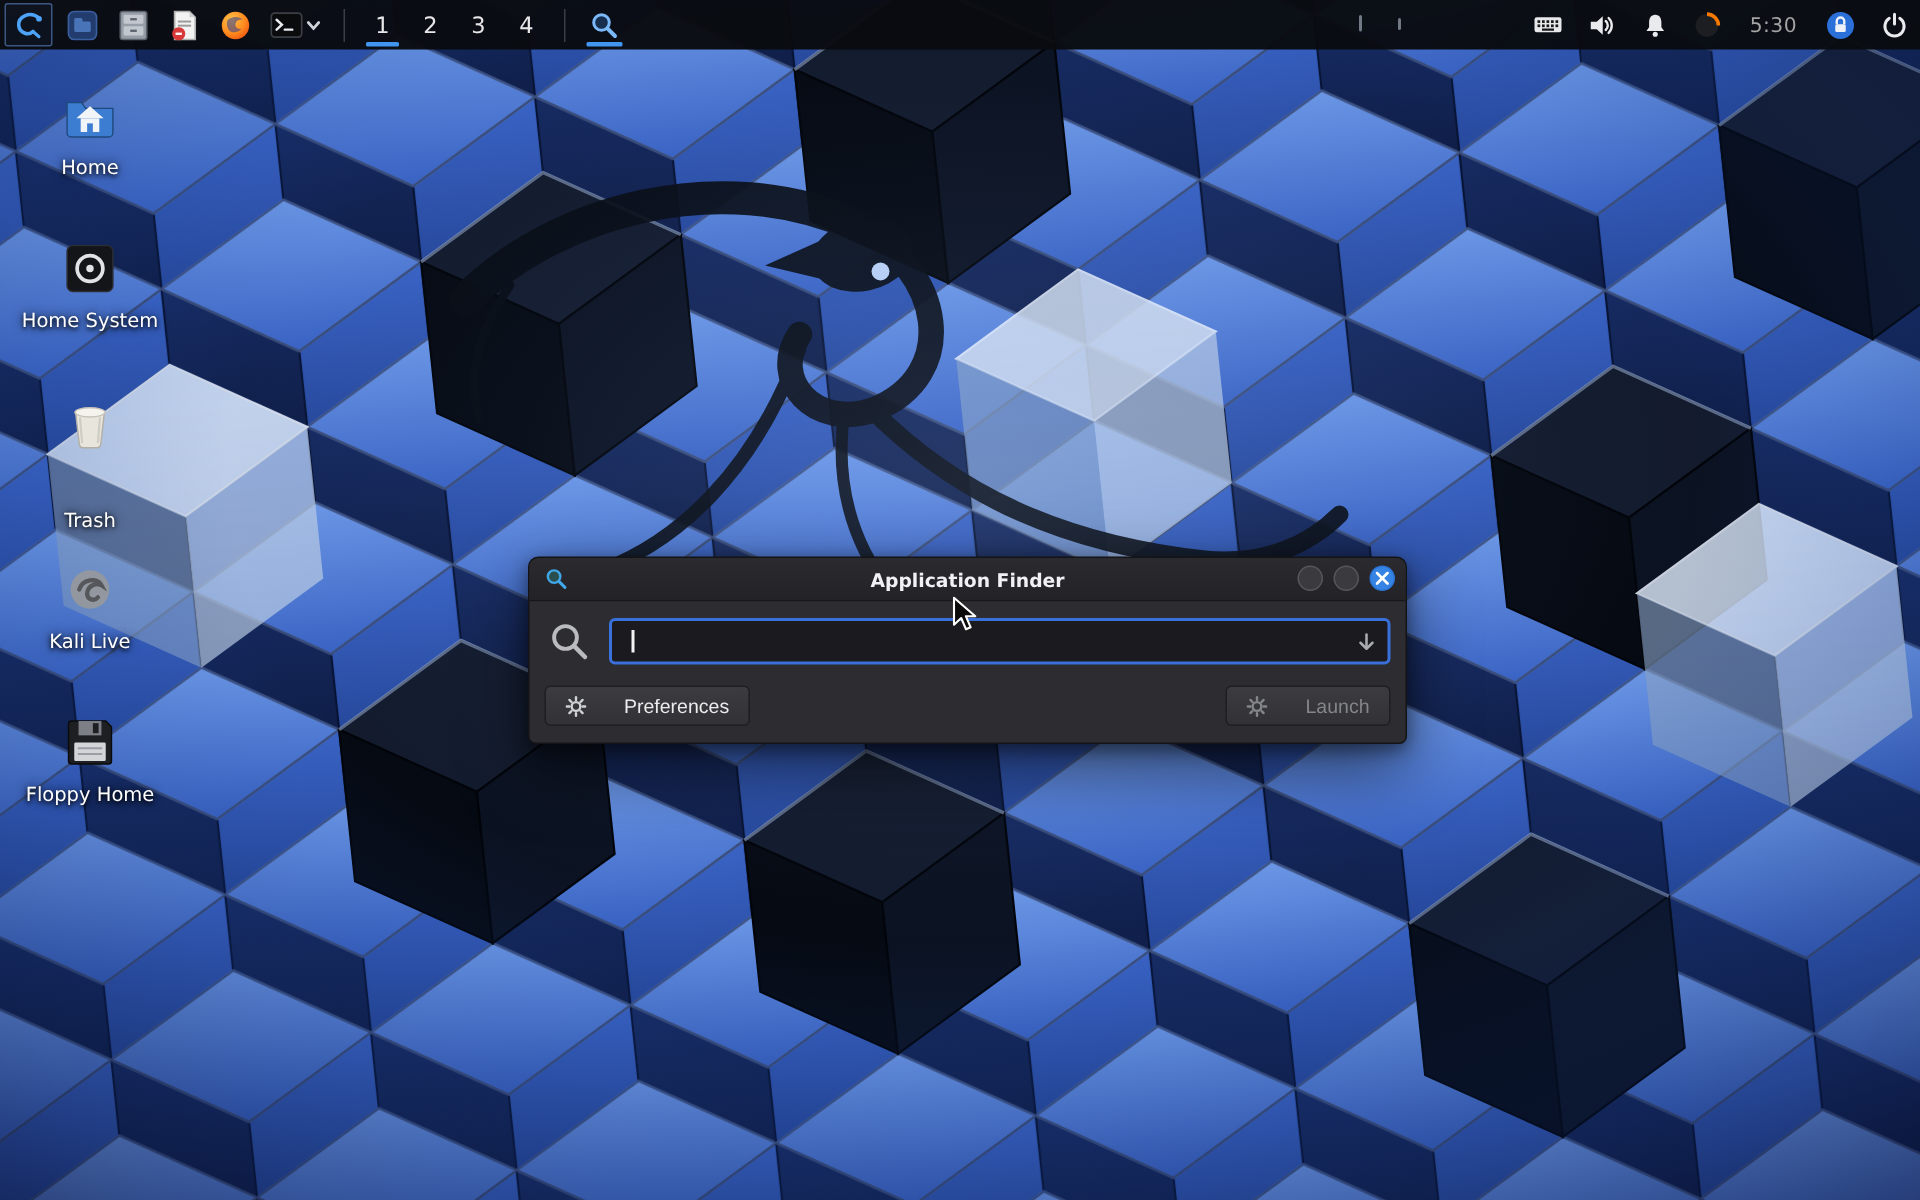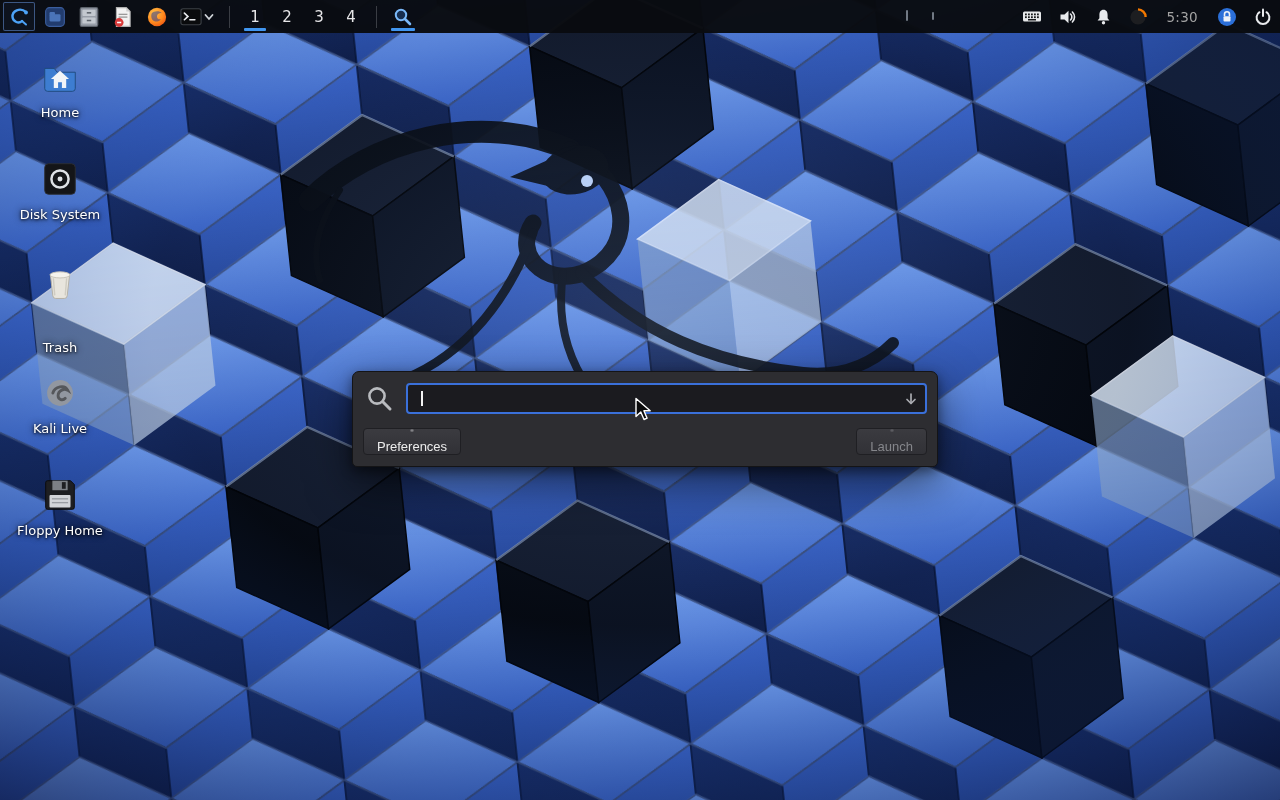--- a/index.html
+++ b/index.html
@@ -48,23 +48,23 @@
     box-sizing:border-box;display:flex;align-items:center;justify-content:center;}
   .tb-close{background:#3584e4;border-color:#2b74d4;}
   .search-row{display:flex;align-items:center;padding:11px 10px 5px 13px;}
   .input-wrap{flex:1;margin-left:13px;position:relative;height:31px;background:#1b1b1f;
     border:2px solid #3a70da;border-radius:4px;box-sizing:border-box;}
   .input-wrap input{position:absolute;inset:0;width:100%;background:transparent;border:none;
     color:#fff;font-size:13px;padding:0 26px 0 13px;outline:none;font-family:inherit;box-sizing:border-box;}
   .caret{position:absolute;left:13px;top:6px;width:1.5px;height:15px;background:#f2f2f2;}
   .dd-arrow{position:absolute;right:7px;top:7px;line-height:0;}
   .btn-row{display:flex;justify-content:space-between;align-items:center;padding:9px 10px 11px;}
-  .btn{display:inline-flex;align-items:center;gap:7px;height:27px;padding:0 13px;
+  .btn{display:inline-flex;align-items:center;gap:25px;height:27px;padding:0 13px;
     background:linear-gradient(#3b3b40,#313136);border:1px solid #1f1f23;border-radius:4px;
-    color:#ececec;font-size:13px;cursor:default;flex-direction:column;}
+    color:#ececec;font-size:13px;cursor:default;}
   .btn.disabled{color:#85868b;text-align:right;}
   
   .cursor{position:absolute;left:634px;top:397px;z-index:100;line-height:0;pointer-events:none;}
 </style>
 </head>
 <body>
 
 <svg class="wallpaper" width="1280" height="800" viewBox="0 0 1280 800">
   <defs>
     <linearGradient id="gTop" x1="0" y1="0" x2="0" y2="1">
@@ -274,21 +274,21 @@
     <rect x="20" y="27.5" width="4" height="6" fill="#3d7dd1"></rect>
   </svg>
   <span class="desk-label">Home</span>
 </div>
 <div class="desk-icon" style="top:158px;">
   <svg width="42" height="42" viewBox="0 0 44 44">
     <rect x="6" y="6" width="32" height="32" rx="4" fill="#141518" stroke="#2c2e33"></rect>
     <circle cx="22" cy="22" r="9" stroke="#dfe2e6" stroke-width="2.6" fill="none"></circle>
     <circle cx="22" cy="22" r="2.6" fill="#dfe2e6"></circle>
   </svg>
-  <span class="desk-label">Disk System</span>
+  <span class="desk-label">Home System</span>
 </div>
 <div class="desk-icon" style="top:262px;gap:36px;">
   <svg width="42" height="42" viewBox="0 0 44 44">
     <path d="M12 14 h20 l-2.5 21.5 a3 3 0 0 1 -3 2.7 h-9 a3 3 0 0 1 -3 -2.7 Z" fill="#e8e5dd" stroke="#b3afa4"></path>
     <ellipse cx="22" cy="13.5" rx="10.5" ry="3.2" fill="#f5f3ed" stroke="#c6c2b8"></ellipse>
     <path d="M15 17 l1.5 18" stroke="#cfccc2" stroke-width="1.5" fill="none"></path>
     <path d="M29 17 l-1.5 18" stroke="#cfccc2" stroke-width="1.5" fill="none"></path>
   </svg>
   <span class="desk-label">Trash</span>
 </div>
@@ -306,20 +306,39 @@
     <rect x="14" y="7" width="16" height="10" fill="#7c8086"></rect>
     <rect x="24" y="8.5" width="4" height="7" fill="#1e1f22"></rect>
     <rect x="11" y="22" width="22" height="13" rx="1" fill="#d3d5d9"></rect>
     <line x1="13.5" y1="26" x2="30.5" y2="26" stroke="#9a9da3" stroke-width="1.4"></line>
     <line x1="13.5" y1="30" x2="30.5" y2="30" stroke="#9a9da3" stroke-width="1.4"></line>
   </svg>
   <span class="desk-label">Floppy Home</span>
 </div>
 
 <div class="afwin">
+  <div class="titlebar">
+    <span class="tb-icon">
+      <svg width="16" height="16" viewBox="0 0 20 20">
+        <circle cx="8" cy="8" r="5.2" fill="rgba(50,150,140,.35)" stroke="#3fa7e8" stroke-width="2"></circle>
+        <line x1="12" y1="12" x2="17" y2="17" stroke="#3fa7e8" stroke-width="2.6" stroke-linecap="round"></line>
+      </svg>
+    </span>
+    <span class="tb-title">Application Finder</span>
+    <span class="tb-btns">
+      <span class="tb-circle"></span>
+      <span class="tb-circle"></span>
+      <span class="tb-circle tb-close">
+        <svg width="9" height="9" viewBox="0 0 9 9">
+          <line x1="1" y1="1" x2="8" y2="8" stroke="#fff" stroke-width="1.8" stroke-linecap="round"></line>
+          <line x1="8" y1="1" x2="1" y2="8" stroke="#fff" stroke-width="1.8" stroke-linecap="round"></line>
+        </svg>
+      </span>
+    </span>
+  </div>
   <div class="search-row">
     <svg width="27" height="27" viewBox="0 0 27 27">
       <circle cx="11" cy="11" r="7.6" stroke="#b9bbbf" stroke-width="2.6" fill="none"></circle>
       <line x1="16.8" y1="16.8" x2="24" y2="24" stroke="#b9bbbf" stroke-width="3" stroke-linecap="round"></line>
     </svg>
     <span class="input-wrap">
       <input type="text" value="" style="">
       <span class="caret"></span>
       <span class="dd-arrow">
         <svg width="14" height="15" viewBox="0 0 14 15">

